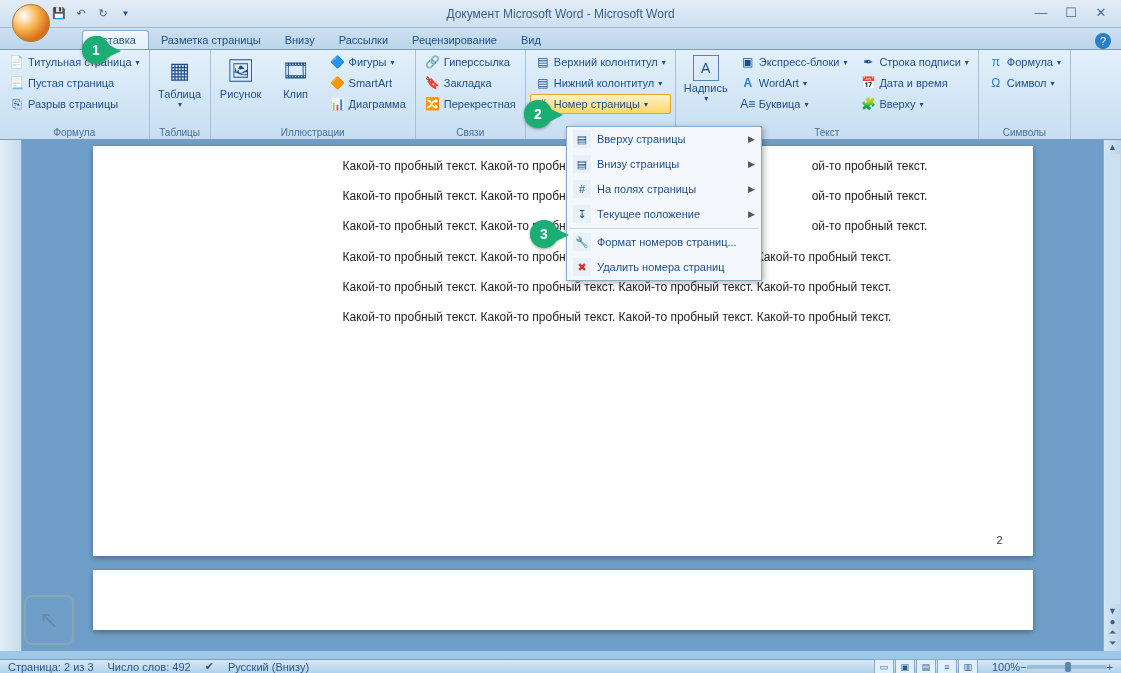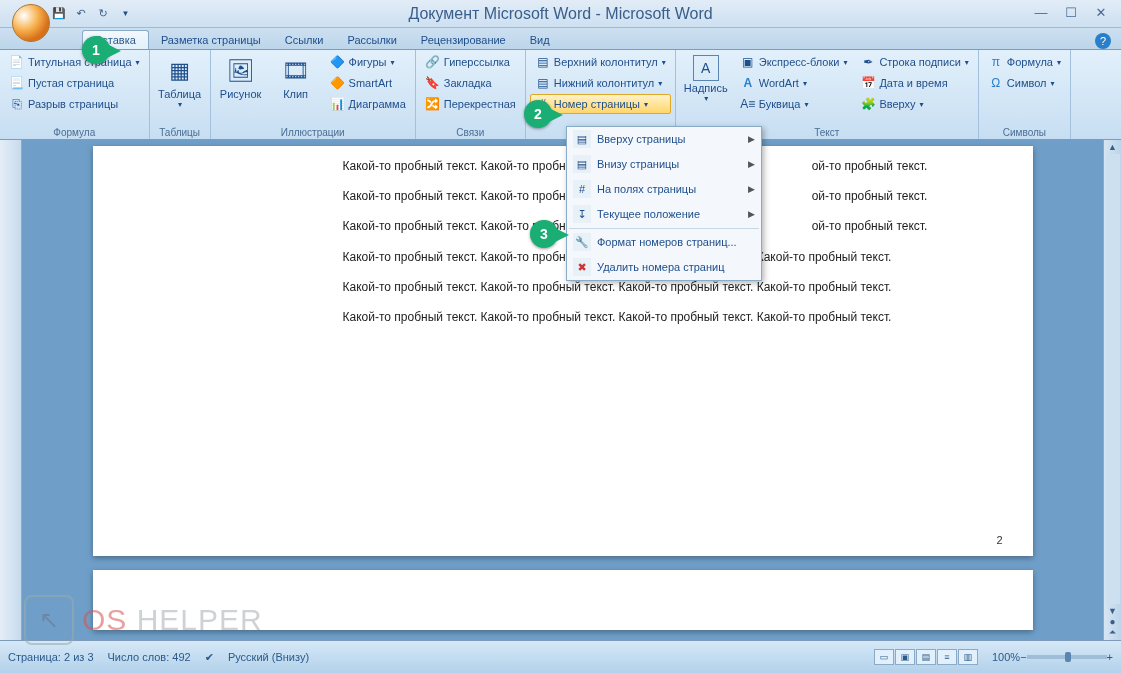--- a/index.html
+++ b/index.html
@@ -1,21 +1,21 @@
 <!DOCTYPE html>
 <html><head>
 <meta charset="utf-8">
 <style>
 * { margin:0; padding:0; box-sizing:border-box; font-family:"Segoe UI",Tahoma,Arial,sans-serif; }
 body { width:1121px; height:673px; overflow:hidden; background:#9ec8e8; position:relative; }
 .titlebar { height:28px; background:linear-gradient(#e2ecf7,#cde0f1); display:flex; align-items:center; border-bottom:1px solid #9fb9d6; position:relative; }
 .office-btn { width:38px; height:38px; margin:2px 4px 0 8px; border-radius:50%; background:radial-gradient(circle at 30% 30%, #fff, #f7b24e 40%, #d86f1b 70%); border:1px solid #b07830; position:absolute; top:2px; left:4px; z-index:10; }
 .qat { display:flex; gap:4px; margin-left:50px; align-items:center; }
 .qat .qbtn { width:18px; height:18px; display:flex; align-items:center; justify-content:center; font-size:11px; color:#3a5e8a; }
-.titlebar-title { position:absolute; left:50%; transform:translateX(-50%); font-size:16px; color:#3a5e8a; }
+.titlebar-title { position:absolute; left:50%; transform:translateX(-50%); font-size:12px; color:#3a5e8a; }
 .win-controls { position:absolute; right:6px; top:2px; display:flex; gap:2px; }
 .win-controls div { width:28px; height:20px; display:flex; align-items:center; justify-content:center; font-size:13px; color:#4a6a8f; border:1px solid transparent; }
 .tabs { height:22px; background:linear-gradient(#cde0f1,#bcd5ea); display:flex; align-items:flex-end; padding-left:52px; border-bottom:1px solid #7e9cb9; }
 .tab { padding:3px 12px 3px; font-size:11px; color:#1e4e8c; cursor:pointer; }
 .tab.active { background:linear-gradient(#f3f8fd,#e2f0fb); border:1px solid #8aabc8; border-bottom:none; border-radius:3px 3px 0 0; color:#2a5a8a; }
 .help-icon { margin-left:auto; margin-right:10px; width:16px; height:16px; border-radius:50%; background:#2a7fcb; color:#fff; font-size:11px; display:flex; align-items:center; justify-content:center; }
 .ribbon { height:90px; background:linear-gradient(#e2f0fb,#c7def2); display:flex; border-bottom:1px solid #7e9cb9; }
 .group { border-right:1px solid #a3c1dc; display:flex; flex-direction:column; padding:2px 4px 0; }
 .group-body { flex:1; display:flex; gap:3px; }
 .group-label { text-align:center; font-size:10px; color:#4a6e94; padding:2px 0 1px; }
@@ -29,21 +29,21 @@
 .doc-area { position:absolute; top:140px; left:0; right:0; bottom:22px; background:#6f9fc9; display:flex; }
 .ruler-v { width:22px; background:linear-gradient(90deg,#e4eef7,#c7dbed); border-right:1px solid #8aabc8; }
 .page-container { flex:1; overflow:auto; background:#6f9fc9; padding:0 20px; position:relative; }
 .page { background:#fff; margin:6px auto 14px; width:940px; min-height:410px; box-shadow:0 2px 6px rgba(0,0,0,0.35); padding:12px 90px 30px 250px; font-size:12px; color:#222; position:relative; }
 .page2 { min-height:60px; }
 .para { margin-bottom:14px; line-height:1.35; }
 .page-num { position:absolute; bottom:10px; right:30px; font-size:11px; color:#333; }
 .scroll-v { width:18px; background:linear-gradient(90deg,#d6e5f2,#bcd5ea); border-left:1px solid #8aabc8; display:flex; flex-direction:column; align-items:center; padding:2px 0;}
 .scroll-v .arrow { font-size:9px; color:#3a5e8a; }
 .scroll-v .track { flex:1; width:14px; background:#cde0f0; margin:2px 0; }
-.statusbar { position:absolute; bottom:0; left:0; right:0; height:33px; background:linear-gradient(#d6e8f7,#b2d1ea); border-top:1px solid #7e9cb9; display:flex; align-items:center; font-size:11px; color:#2a5a8a; padding:0 8px; gap:14px; }
+.statusbar { position:absolute; bottom:0; left:0; right:0; height:14px; background:linear-gradient(#d6e8f7,#b2d1ea); border-top:1px solid #7e9cb9; display:flex; align-items:center; font-size:11px; color:#2a5a8a; padding:0 8px; gap:14px; }
 .statusbar .spacer { flex:1; }
 .view-btns { display:flex; gap:1px; }
 .view-btns div { width:20px; height:16px; border:1px solid #8aabc8; background:#e2f0fb; font-size:9px; display:flex; align-items:center; justify-content:center; }
 .zoom { display:flex; align-items:center; }
 .zoom-slider { width:80px; height:4px; background:#a0bdd8; position:relative; }
 .zoom-slider .thumb { position:absolute; left:38px; top:-3px; width:6px; height:10px; background:#5a85b0; border-radius:2px; }
 .callout { position:absolute; z-index:30; width:28px; height:28px; border-radius:50%; background:#1aae75; color:#fff; display:flex; align-items:center; justify-content:center; font-weight:bold; font-size:14px; box-shadow:0 1px 3px rgba(0,0,0,0.4); }
 .callout.arrow::after { content:""; position:absolute; right:-18px; top:8px; border:7px solid transparent; border-left:14px solid #1aae75; }
 .dropdown { position:absolute; top:126px; left:566px; width:196px; background:#f4f7fb; border:1px solid #8aabc8; box-shadow:2px 2px 6px rgba(0,0,0,0.3); z-index:25; font-size:11px; }
 .dropdown .mi { display:flex; align-items:center; padding:3px 6px; gap:6px; color:#1e4e8c; border-bottom:1px solid transparent; cursor:pointer; }
@@ -73,21 +73,21 @@
     <div>—</div>
     <div>☐</div>
     <div>✕</div>
   </div>
 </div>
 
 <div class="tabs">
   <div class="tab" style="visibility:hidden;width:30px;padding:3px 0">Главная</div>
   <div class="tab active">Вставка</div>
   <div class="tab">Разметка страницы</div>
-  <div class="tab">Ссылки</div>
+  <div class="tab">Внизу</div>
   <div class="tab">Рассылки</div>
   <div class="tab">Рецензирование</div>
   <div class="tab">Вид</div>
   <div class="help-icon">?</div>
 </div>
 
 <div class="ribbon">
 
   <div class="group">
     <div class="group-body">
@@ -311,21 +311,20 @@
       <span>Удалить номера страниц</span>
     </div>
 </div>
 
 <div class="callout arrow" style="top:36px;left:82px">1</div>
 <div class="callout arrow" style="top:100px;left:524px">2</div>
 <div class="callout arrow" style="top:220px;left:530px">3</div>
 
 <div class="watermark">
   <div class="wm-cursor">↖</div>
-  <div class="wm-text"><span style="color:#d9534f">OS</span><span class="hel"> HELPER</span></div>
 </div>
 
 <div class="statusbar">
   <span>Страница: 2 из 3</span>
   <span>Число слов: 492</span>
   <span>✔</span>
   <span>Русский (Внизу)</span>
   <span class="spacer"></span>
   <div class="view-btns">
     <div>▭</div>

